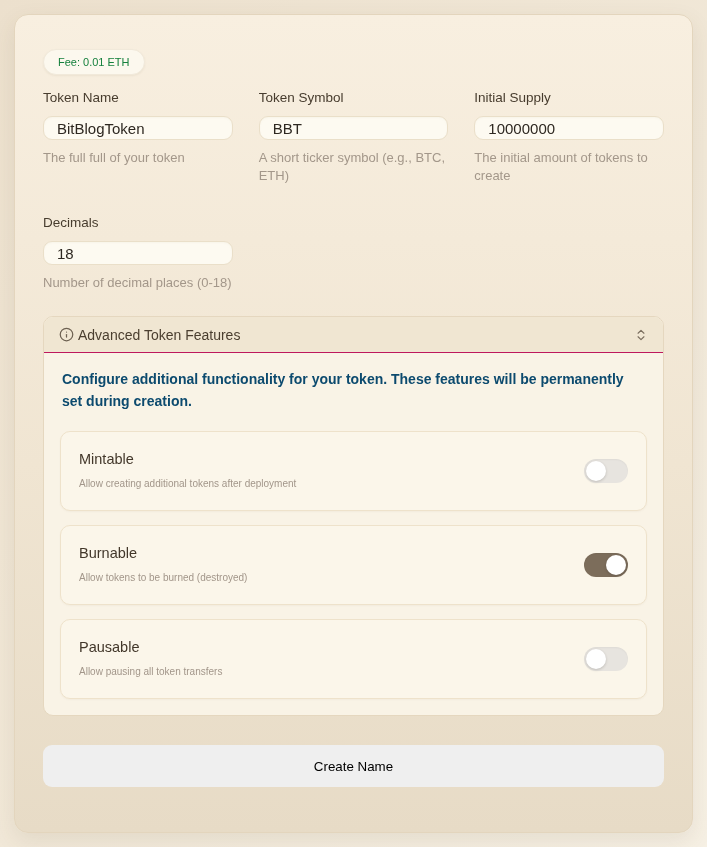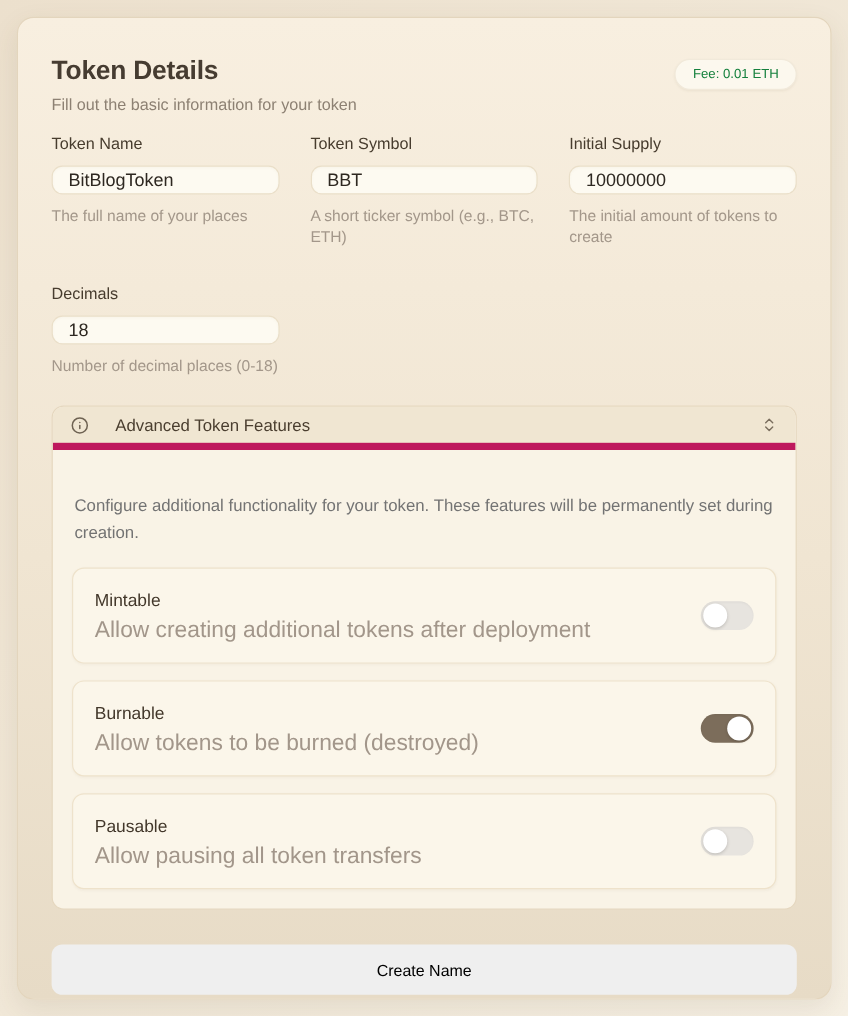--- a/index.html
+++ b/index.html
@@ -60,51 +60,51 @@
   .advanced {
     margin-top: 24px;
     border: 1px solid #e5d7bf;
     border-radius: 10px;
     background: #f9f3e6;
     overflow: hidden;
   }
   .adv-header {
     display: flex;
     align-items: center;
-    gap: 22px;
+    gap: 4px;
     height: 36px;
     padding: 0 15px;
     background: #f0e6d2;
-    border-bottom: 6px solid #be185d;
+    border-bottom: 1px solid #be185d;
     cursor: pointer;
     width: 100%;
     border-top: none; border-left: none; border-right: none;
     font-family: inherit;
     text-align: left;
   }
   .adv-title { flex: 1; font-size: 14px; font-weight: 500; color: #4a3e2f; }
   .icon { display: inline-flex; flex: none; }
   .adv-body { padding: 16px; }
-  .adv-desc { margin: 20px 2px 19px; font-size: 14px; color: #737373; line-height: 1.55; max-width: 600px; }
+  .adv-desc { margin: 0 2px 19px; font-size: 14px; color: #0c4a6e; line-height: 1.55; max-width: 600px; font-weight: bold; }
   
   .feature {
     display: flex;
     align-items: center;
     justify-content: space-between;
     background: #fbf6ea;
     border: 1px solid #eee2cb;
     border-radius: 10px;
     padding: 17px 18px;
     margin-top: 14px;
     box-shadow: 0 1px 2px rgba(120, 100, 70, 0.05);
     min-height: 80px;
   }
   .feature:first-of-type { margin-top: 0; }
   .f-name { font-size: 14.5px; font-weight: 500; color: #42372a; line-height: 20px; }
-  .f-desc { margin-top: 5px; font-size: 19px; color: #a2968a; line-height: 19px; }
+  .f-desc { margin-top: 5px; font-size: 10px; color: #a2968a; line-height: 19px; }
   
   .toggle {
     position: relative;
     width: 44px; height: 24px;
     flex: none;
     border: none;
     border-radius: 999px;
     background: #e7e4df;
     cursor: pointer;
     box-shadow: inset 0 1px 2px rgba(0,0,0,0.04);
@@ -135,33 +135,29 @@
     cursor: pointer;
     box-shadow: 0 2px 5px rgba(60, 45, 25, 0.28);
   }
 </style>
 </head>
 <body>
 
 <div class="card">
 
   <div class="card-header">
-    <div>
-      <div class="title">Token Details</div>
-      <div class="subtitle">Fill out the basic information for your token</div>
-    </div>
     <div class="fee-badge">Fee: 0.01 ETH</div>
   </div>
 
   <div class="form-grid">
 
     <div class="field">
       <label class="field-label">Token Name</label>
       <input class="field-input" type="text" value="BitBlogToken" style="">
-      <div class="field-help">The full name of your places</div>
+      <div class="field-help">The full full of your token</div>
     </div>
 
     <div class="field">
       <label class="field-label">Token Symbol</label>
       <input class="field-input" type="text" value="BBT" style="">
       <div class="field-help">A short ticker symbol (e.g., BTC, ETH)</div>
     </div>
 
     <div class="field">
       <label class="field-label">Initial Supply</label>

